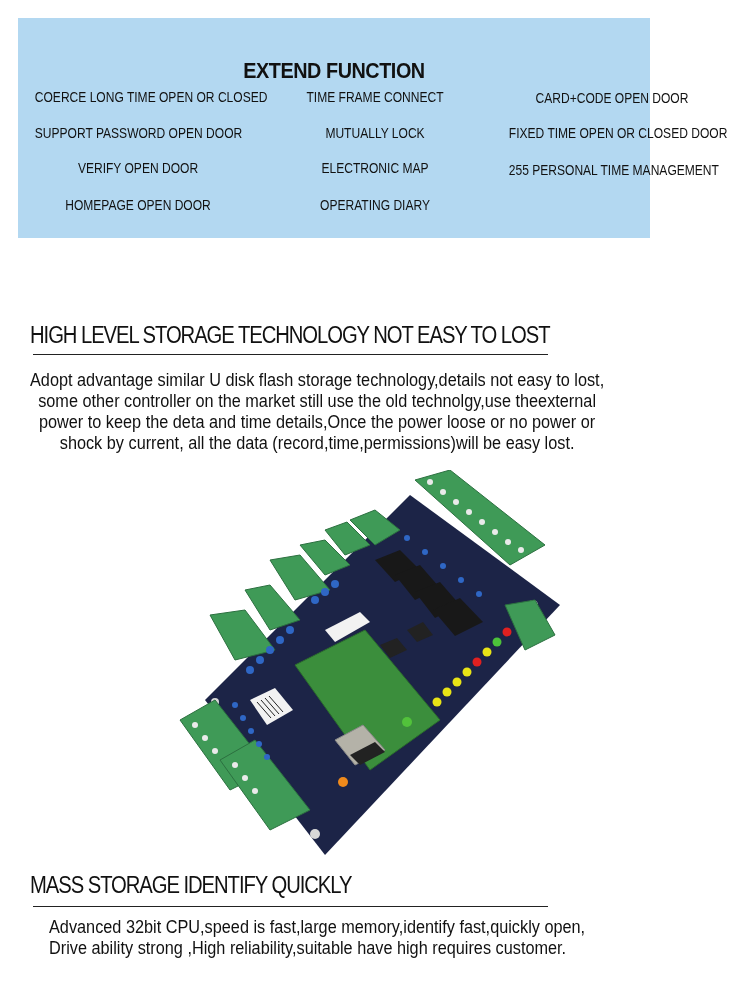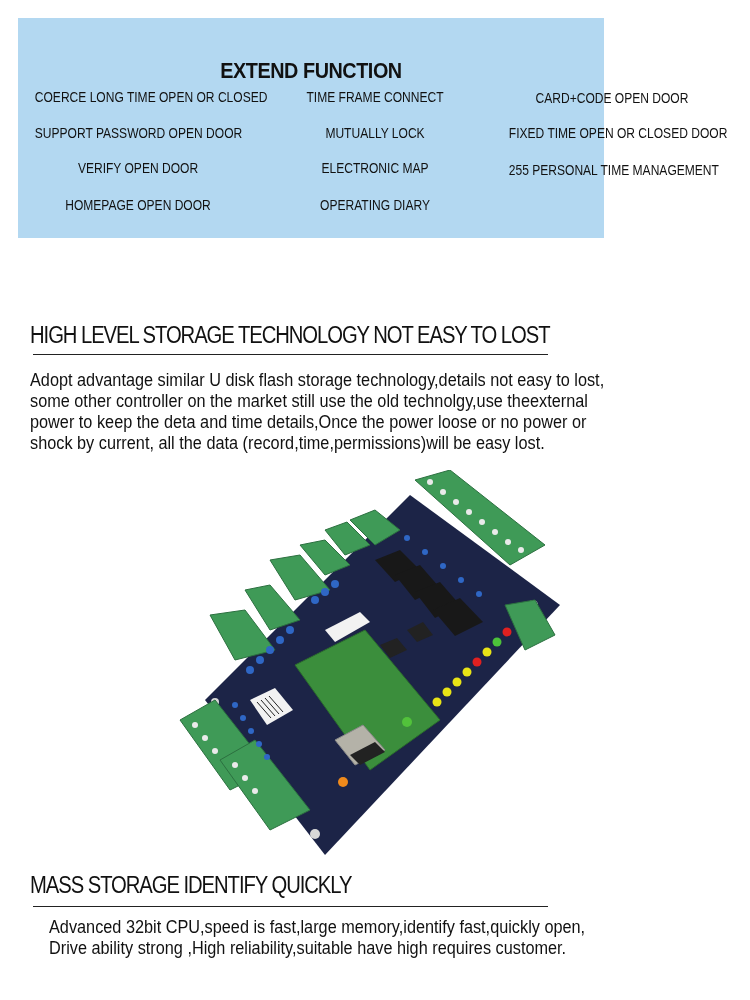--- a/index.html
+++ b/index.html
@@ -1,20 +1,20 @@
 <!DOCTYPE html>
 <html><head>
 <meta charset="utf-8">
 <style>
   * { box-sizing: border-box; margin: 0; padding: 0; }
   html, body { width: 750px; height: 1000px; background: #ffffff; overflow: hidden; }
   body { position: relative; font-family: "Liberation Sans", sans-serif; color: #111; }
 
   .extend-panel {
-    position: absolute; left: 18px; top: 18px; width: 586px; height: 220px;
+    position: absolute; left: 18px; top: 18px; width: 632px; height: 220px;
     background: #b3d8f1;
   }
   .extend-title {
     position: absolute; left: 0; right: 0; top: 40px; text-align: center;
     font-family: "Liberation Sans Narrow", "Liberation Sans", sans-serif;
     font-size: 22px; font-weight: bold; letter-spacing: -0.5px; color: #111;
     transform: scaleX(0.9);
   }
   .feature {
     position: absolute; font-size: 14px; color: #111; white-space: nowrap;
@@ -54,21 +54,21 @@
   <div class="feature" style="left:357px; top:142px;">ELECTRONIC MAP</div>
   <div class="feature" style="left:357px; top:179px;">OPERATING DIARY</div>
 
   <div class="feature" style="left:594px; top:72px;">CARD+CODE OPEN DOOR</div>
   <div class="feature" style="left:594px; top:107px;">FIXED TIME OPEN OR CLOSED DOOR</div>
   <div class="feature" style="left:594px; top:144px;">255 PERSONAL TIME MANAGEMENT</div>
 </div>
 
 <div class="section-heading" style="top:322px;">HIGH LEVEL STORAGE TECHNOLOGY NOT EASY TO LOST</div>
 <div class="section-rule" style="top:354px;"></div>
-<div class="section-body" style="top:370px;">
+<div class="section-body" style="top:370px;text-align:center;">
   <div>Adopt advantage similar U disk flash storage technology,details not easy to lost,</div>
   <div>some other controller on the market still use the old technolgy,use theexternal</div>
   <div>power to keep the deta and time details,Once the power loose or no power or</div>
   <div>shock by current, all the data (record,time,permissions)will be easy lost.</div>
 </div>
 
 <div class="board-image">
   <svg width="390" height="390" viewBox="0 0 390 390" xmlns="http://www.w3.org/2000/svg">
 
     <polygon points="30,230 235,25 385,135 150,385" fill="#1c2447"></polygon>

